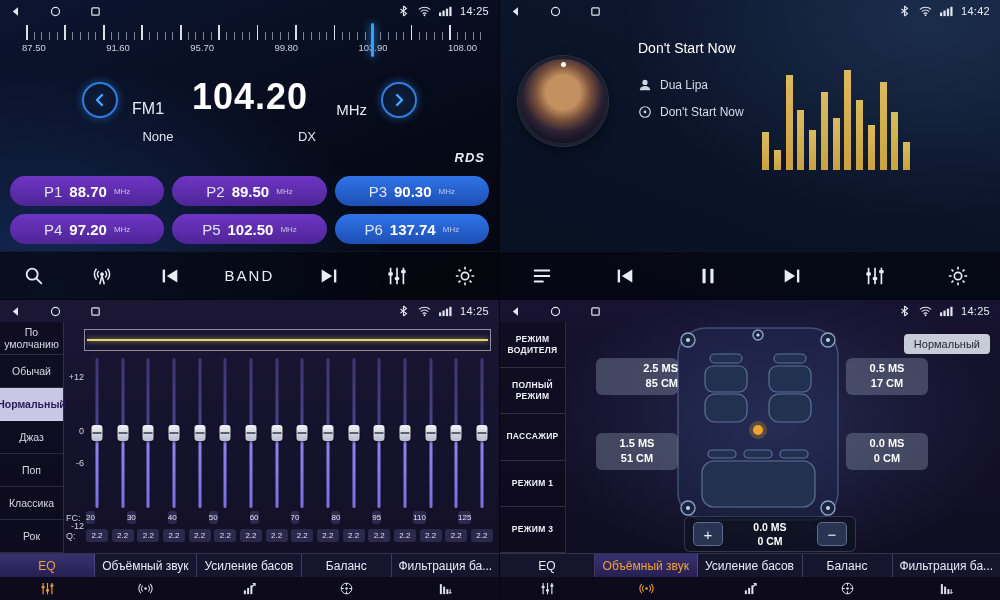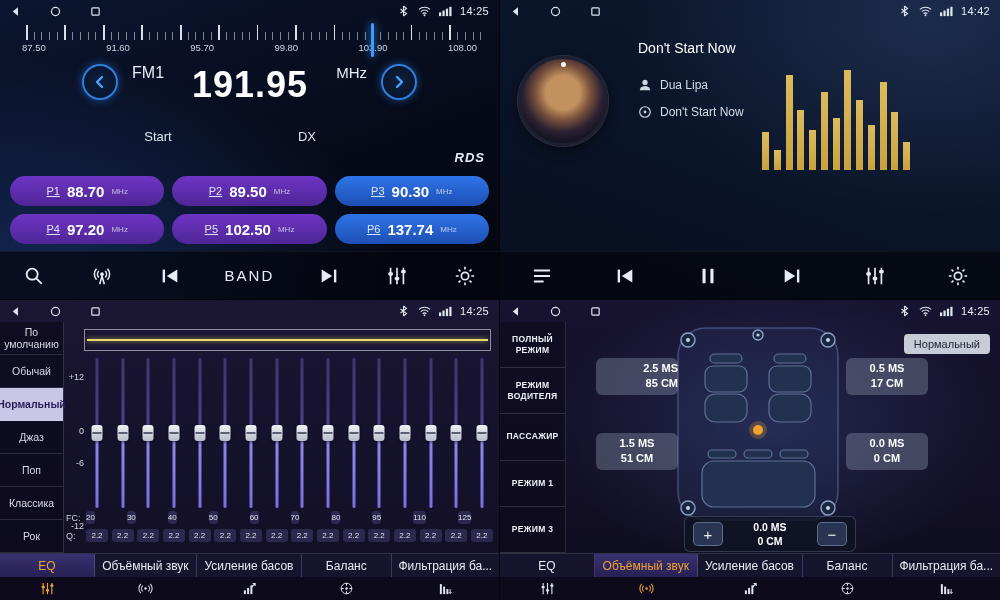--- a/index.html
+++ b/index.html
@@ -28,36 +28,36 @@
   
   .ruler{position:absolute;top:23px;left:0;right:0;height:36px;}
   .tick-major{position:absolute;left:26px;right:12px;top:2px;height:15px;
     background:repeating-linear-gradient(90deg,rgba(240,244,250,.9) 0 1.5px,transparent 1.5px 38.5px);}
   .tick-minor{position:absolute;left:26px;right:12px;top:9px;height:8px;
     background:repeating-linear-gradient(90deg,rgba(220,228,240,.55) 0 1px,transparent 1px 7.7px);}
   .ruler-labels{position:absolute;left:0;right:0;top:19px;display:flex;justify-content:space-between;
     padding:0 22px;font-size:9.5px;color:#ccd3e0;}
   .pointer{position:absolute;left:371px;top:0;width:3px;height:34px;border-radius:2px;
     background:var(--pointer-blue,#3b9eff);box-shadow:0 0 8px var(--pointer-blue,#3b9eff);}
-  .tune-row{position:absolute;top:64px;left:0;right:0;height:54px;display:flex;align-items:flex-start;justify-content:center;gap:14px;}
+  .tune-row{position:absolute;top:64px;left:0;right:0;height:54px;display:flex;align-items:flex-end;justify-content:center;gap:14px;}
   .chev-btn{width:36px;height:36px;border-radius:50%;border:2px solid #2e7fe0;cursor:pointer;
     background:radial-gradient(circle,#0e1f3e,#081226);display:flex;align-items:center;justify-content:center;
     box-shadow:0 0 9px rgba(46,127,224,.55);}
   .chev-btn svg{width:14px;height:14px;display:block;}
   .band-label{font-size:16px;}
   .freq-big{font-size:36px;font-weight:bold;letter-spacing:1px;margin:0 14px;color:#fff;}
   .unit-label{font-size:15px;}
   .none-label{position:absolute;top:129px;left:118px;width:80px;text-align:center;font-size:13px;color:#dfe5ee;}
   .dx-label{position:absolute;top:129px;left:277px;width:60px;text-align:center;font-size:13px;color:#dfe5ee;}
   .rds-badge{position:absolute;top:150px;right:14px;font-size:13px;font-style:italic;font-weight:bold;letter-spacing:1px;}
   .preset-grid{position:absolute;left:10px;right:10px;top:176px;display:grid;grid-template-columns:repeat(3,1fr);gap:8px;}
   .preset{height:30px;border-radius:15px;display:flex;align-items:center;justify-content:center;gap:7px;cursor:pointer;}
   .preset.purple{background:linear-gradient(180deg,#6d35c4,#4f2596);}
   .preset.blue{background:linear-gradient(180deg,#2f74e8,#1d4fb4);}
-  .p-label{font-size:11px;opacity:.95;text-decoration:underline;}
+  .p-label{font-size:15px;opacity:.95;}
   .p-freq{font-size:15px;font-weight:bold;color:#fff;}
   .p-unit{font-size:8px;opacity:.75;}
   .toolbar{position:absolute;left:0;right:0;bottom:0;height:48px;background:rgba(4,6,14,.72);
     border-top:1px solid rgba(255,255,255,.05);display:flex;align-items:center;justify-content:space-around;}
   .tb{width:26px;height:26px;display:flex;align-items:center;justify-content:center;cursor:pointer;}
   .tb svg{width:22px;height:22px;display:block;}
   .band-btn{font-size:15px;letter-spacing:2px;cursor:pointer;}
 
   
   .album{position:absolute;left:18px;top:56px;width:90px;height:90px;border-radius:50%;
@@ -209,29 +209,29 @@
       <div class="pointer"></div>
     </div>
 
     <div class="tune-row">
       <button class="chev-btn">
           <svg viewBox="0 0 14 14">
             <path d="M9 2 4 7l5 5" fill="none" stroke="#4aa3ff" stroke-width="2.4" stroke-linecap="round" stroke-linejoin="round"></path>
           </svg>
         </button>
       <span class="band-label">FM1</span>
-      <span class="freq-big">191.95</span>
+      <span class="freq-big">104.20</span>
       <span class="unit-label">MHz</span>
       <button class="chev-btn">
           <svg viewBox="0 0 14 14">
             <path d="M5 2l5 5-5 5" fill="none" stroke="#4aa3ff" stroke-width="2.4" stroke-linecap="round" stroke-linejoin="round"></path>
           </svg>
         </button>
     </div>
-    <span class="none-label">Start</span>
+    <span class="none-label">None</span>
     <span class="dx-label">DX</span>
     <span class="rds-badge">RDS</span>
 
     <div class="preset-grid">
 
         <div class="preset purple">
           <span class="p-label">P1</span>
           <span class="p-freq">88.70</span>
           <span class="p-unit">MHz</span>
         </div>
@@ -708,22 +708,22 @@
               <rect x="7.4" y="3" width="2.4" height="8" fill="#dfe5ee"></rect>
               <rect x="11.1" y="1" width="2.4" height="10" fill="#dfe5ee"></rect>
             </svg>
           </span>
         <span class="status-time">14:25</span>
       </div>
     </div>
 
     <div class="mode-list">
 
-    <div class="mode-item">ПОЛНЫЙ РЕЖИМ</div>
-        <div class="mode-item">РЕЖИМ ВОДИТЕЛЯ</div>
+    <div class="mode-item">РЕЖИМ ВОДИТЕЛЯ</div>
+        <div class="mode-item">ПОЛНЫЙ РЕЖИМ</div>
         <div class="mode-item">ПАССАЖИР</div>
         <div class="mode-item">РЕЖИМ 1</div>
         <div class="mode-item">РЕЖИМ 3</div>
       </div>
 
     <div class="profile-chip">Нормальный</div>
 
     <div class="car">
       <svg viewBox="0 0 215 200" width="215" height="200">
         <rect x="28" y="4" width="160" height="192" rx="28" fill="rgba(45,65,115,.20)" stroke="rgba(130,160,220,.38)" stroke-width="1.5"></rect>

